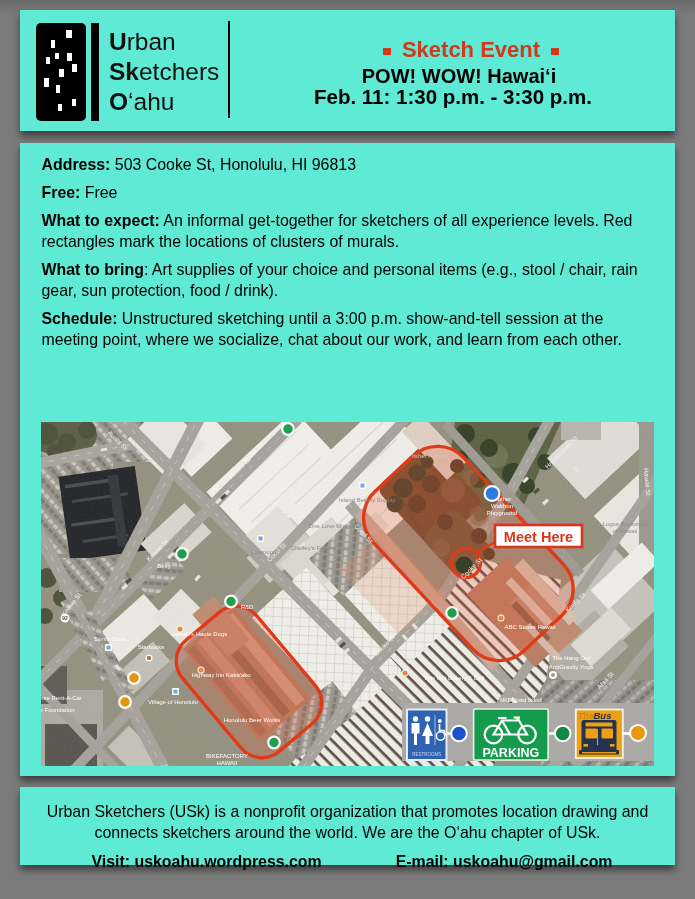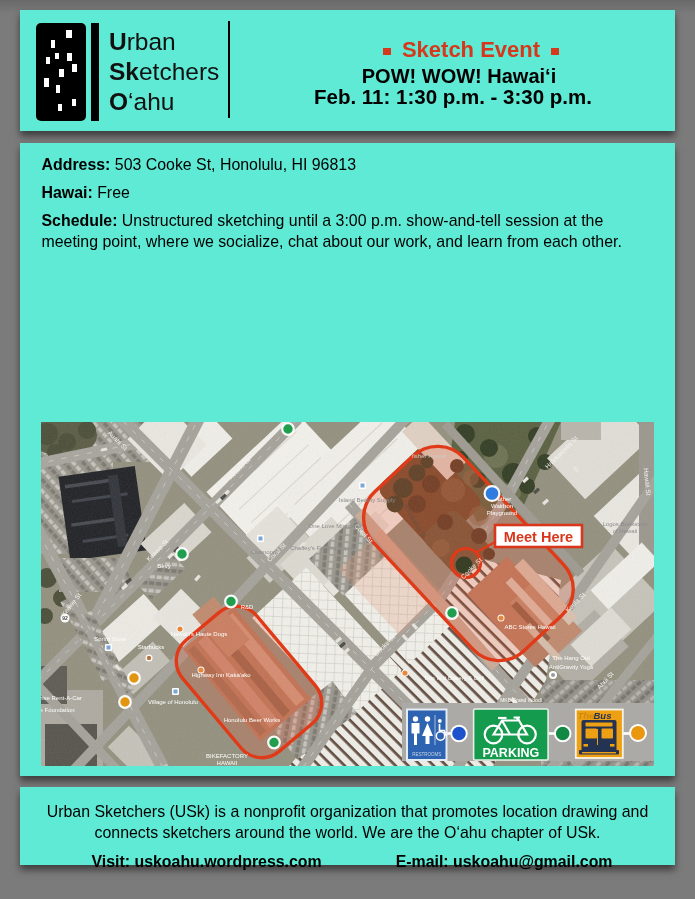--- a/index.html
+++ b/index.html
@@ -53,21 +53,23 @@
   <div class="rcol">
     <div class="ev"><span class="sq"></span>Sketch Event<span class="sq"></span></div>
     <div class="pw">POW! WOW! Hawai‘i</div>
     <div class="fb">Feb. 11: 1:30 p.m. - 3:30 p.m.</div>
   </div>
 </div>
 
 <div class="card c2">
   <div class="txt">
     <p><b>Address:</b> 503 Cooke St, Honolulu, HI 96813</p>
-    <p><b>Hawai:</b> Free</p>
+    <p><b>Free:</b> Free</p>
+    <p><b>What to expect:</b> An informal get-together for sketchers of all experience levels. Red rectangles mark the locations of clusters of murals.</p>
+    <p><b>What to bring</b>: Art supplies of your choice and personal items (e.g., stool / chair, rain gear, sun protection, food / drink).</p>
     <p><b>Schedule:</b> Unstructured sketching until a 3:00 p.m. show-and-tell session at the meeting point, where we socialize, chat about our work, and learn from each other.</p>
   </div>
   <svg class="map" viewBox="0 0 613 344" preserveAspectRatio="none">
   <defs>
     <pattern id="ware" width="9" height="9" patternUnits="userSpaceOnUse" patternTransform="rotate(45)">
       <rect width="9" height="9" fill="#eeede7"></rect>
       <rect x="0" y="0" width="9" height="2.7" fill="#5e493c"></rect>
     </pattern>
     <pattern id="grid" width="9" height="9" patternUnits="userSpaceOnUse" patternTransform="rotate(45)">
       <rect width="9" height="9" fill="#f1f0ea"></rect>

